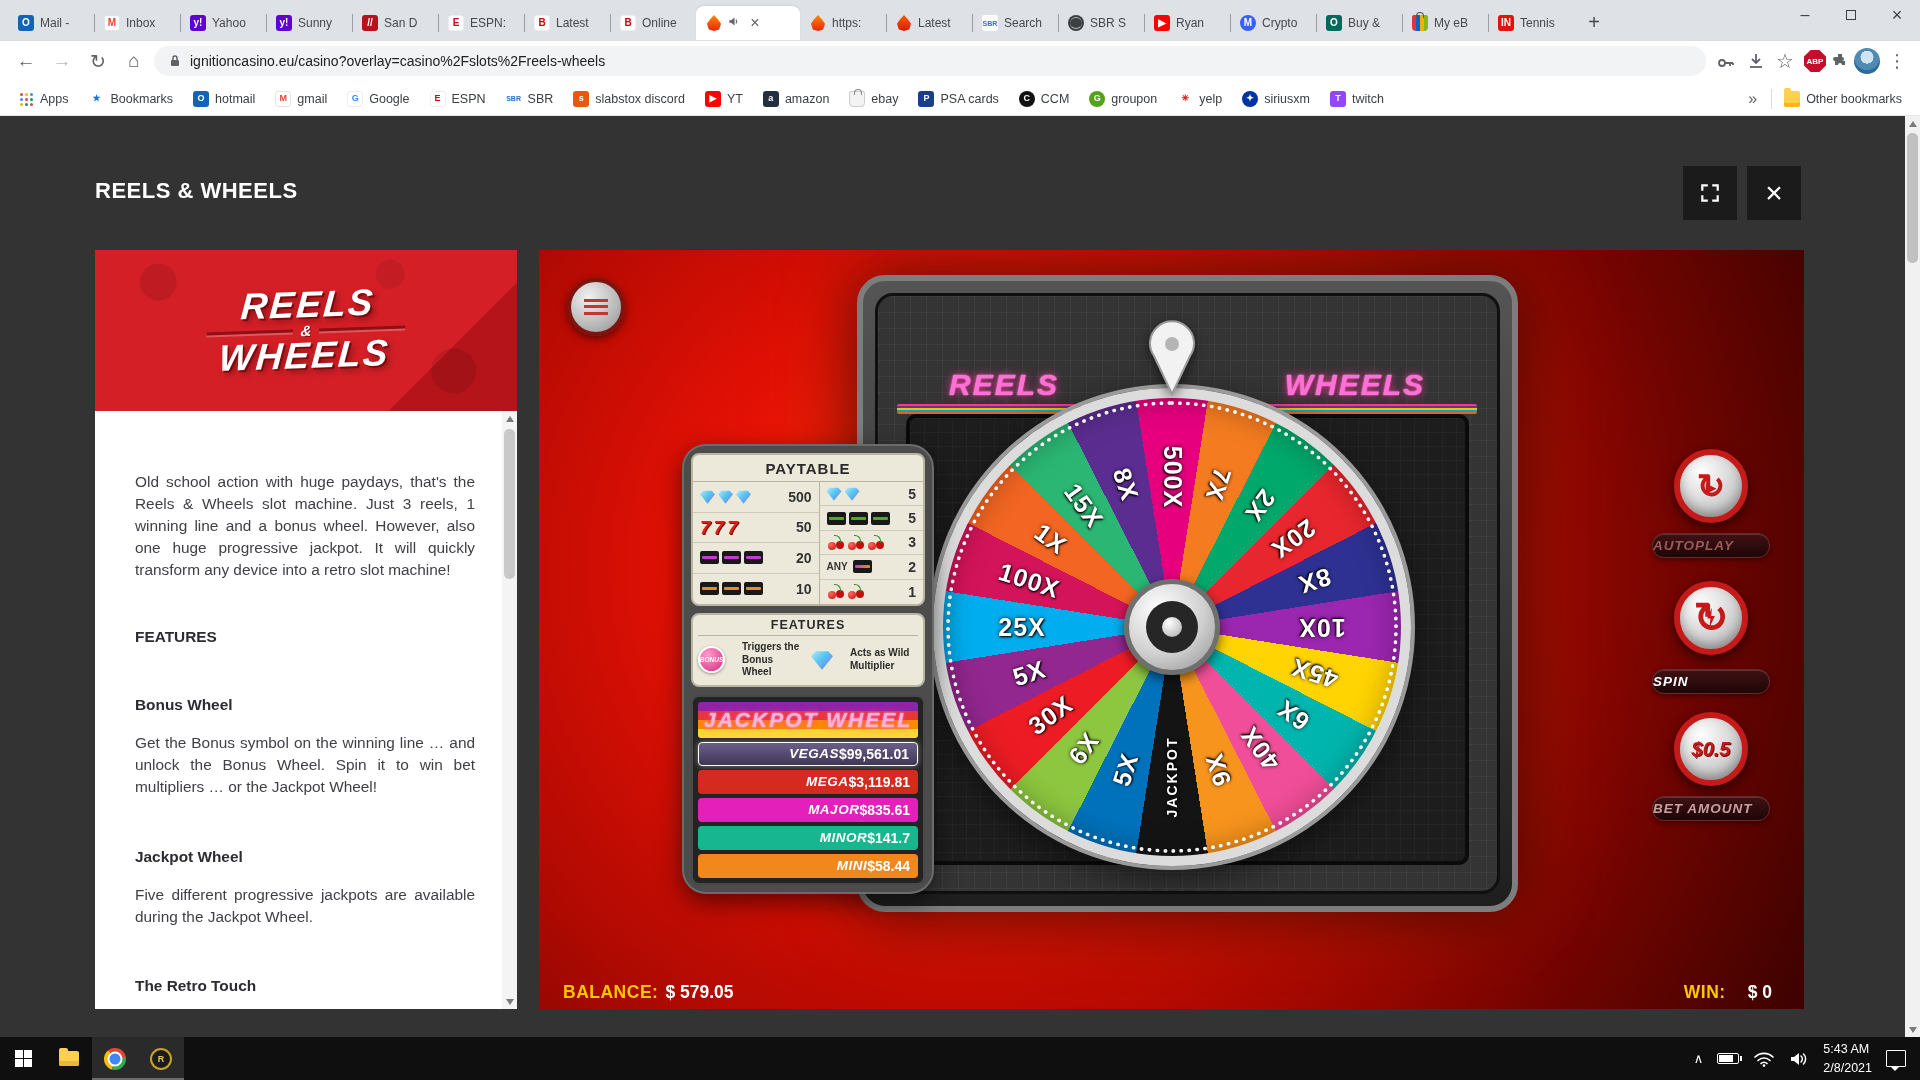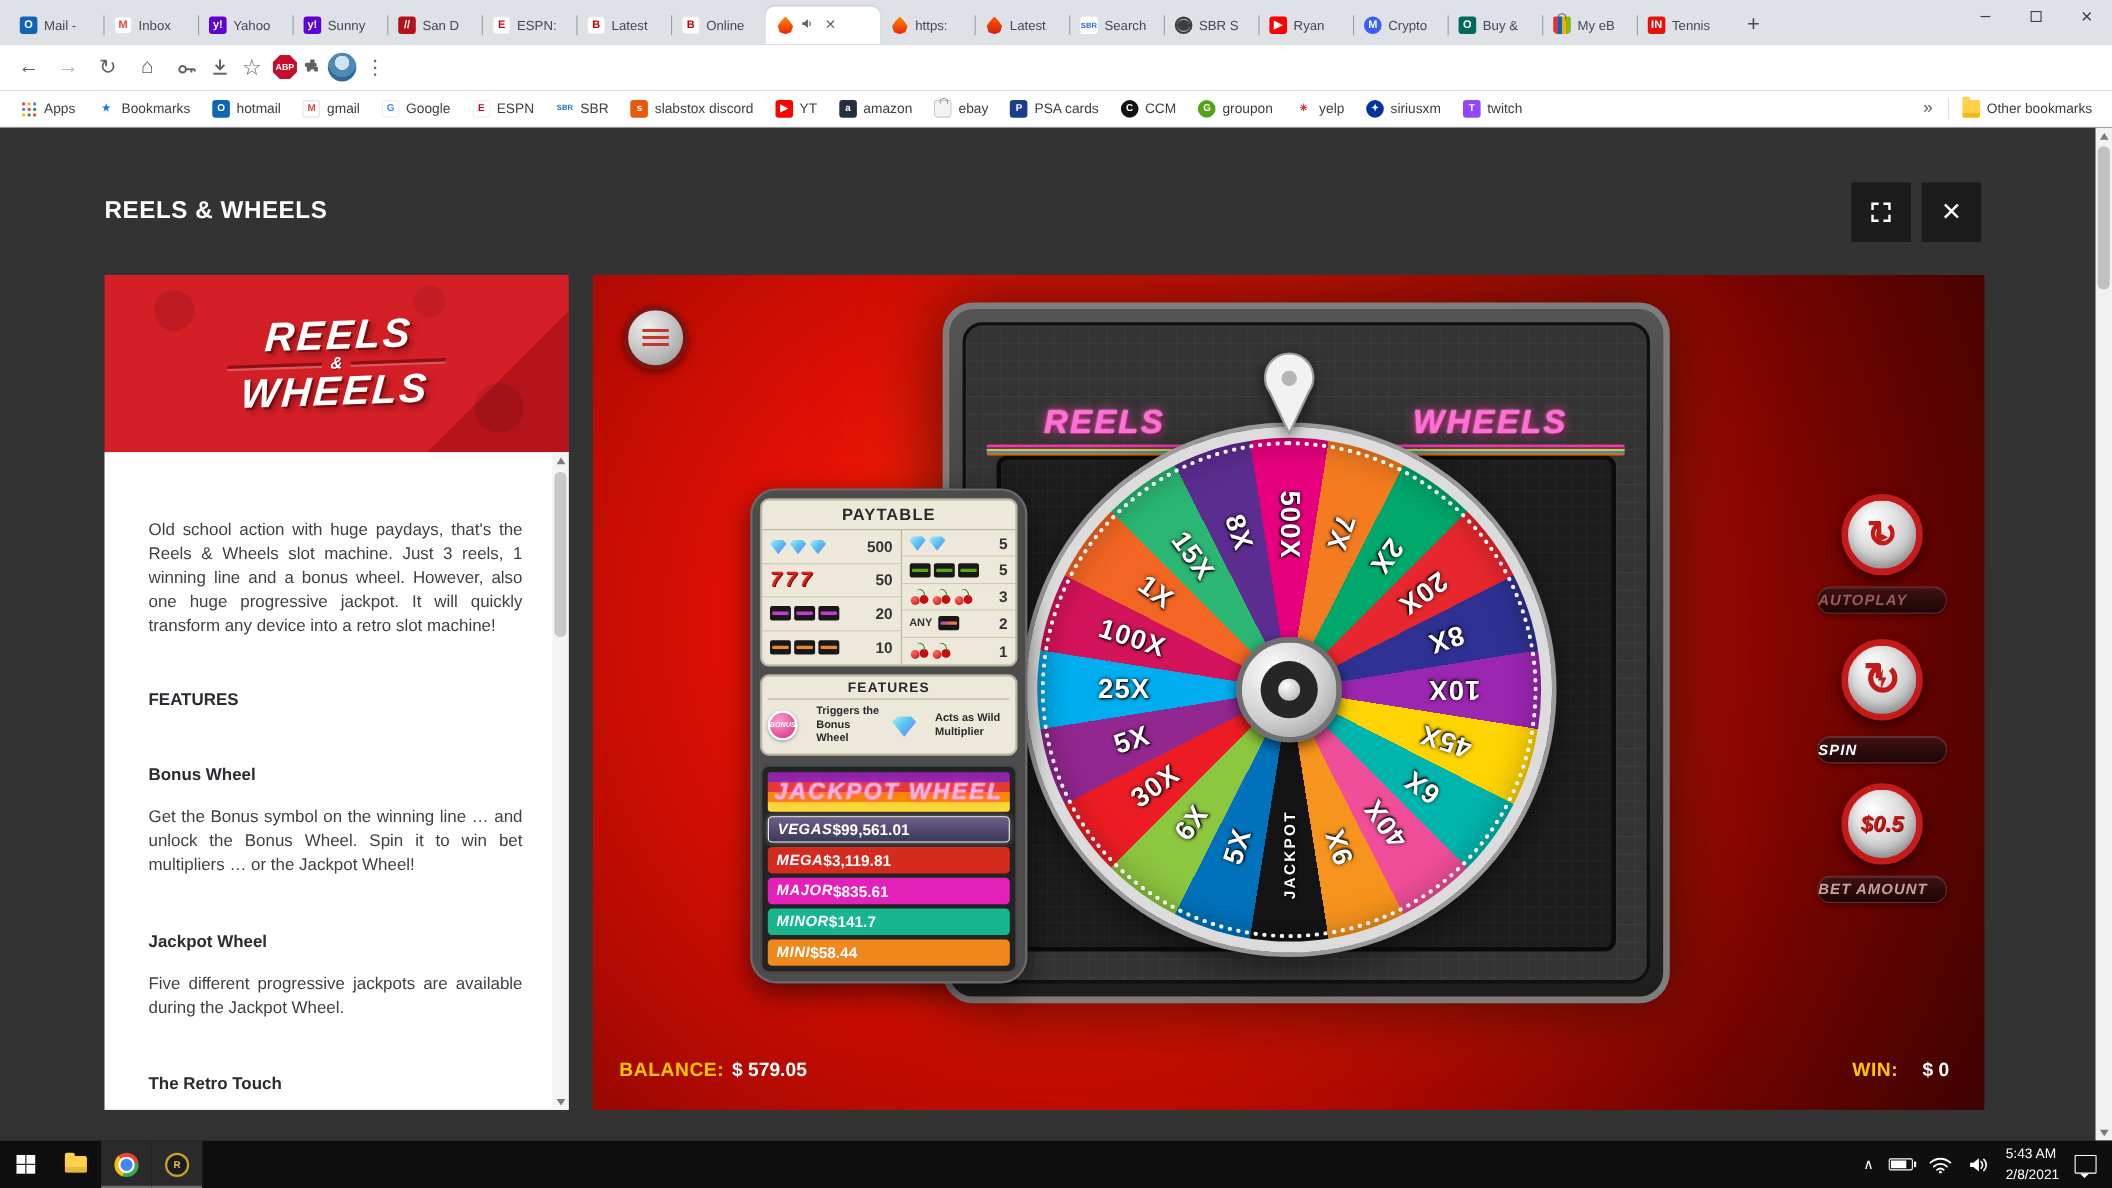--- a/index.html
+++ b/index.html
@@ -156,21 +156,21 @@
   .pt-feat-item { display:flex; align-items:center; gap:17px; width:50%; }
   .pt-feat-text { font-size:10px; font-weight:bold; color:#2a2a2a; line-height:1.25; }
   .bonus-badge { flex:0 0 auto; width:27px; height:27px; border-radius:50%; background:radial-gradient(circle at 35% 30%,#ff9ccf,#d6297c); border:2px solid #fff;
      color:#fff; font-size:6.5px; font-weight:900; font-style:italic; display:flex; align-items:center; justify-content:center; box-shadow:0 1px 3px rgba(0,0,0,.4); }
   .pt-feat-item .pt-diamond { width:22px; height:20px; flex:0 0 auto; }
 
   .pt-jack { margin-top:8px; background:#232323; border-radius:8px; border:2px solid #484848; padding:5px; }
   .jp-head { height:36px; display:flex; align-items:center; justify-content:center; border-radius:3px;
      background:linear-gradient(#8e24aa 0 25%,#e53935 25% 50%,#fb8c00 50% 75%,#fdd835 75% 100%); }
   .jp-head-text { font-size:21px; font-weight:900; font-style:italic; letter-spacing:2px; color:#ffb1dd; text-shadow:0 0 8px #ff2fa0, 0 0 2px #fff; }
-  .jp-row { display:flex; align-items:center; justify-content:flex-start; height:24px; margin-top:4px; border-radius:4px; padding:0 8px;
+  .jp-row { display:flex; align-items:center; justify-content:flex-end; height:24px; margin-top:4px; border-radius:4px; padding:0 8px;
      color:#fff; font-weight:800; font-style:italic; }
   .jp-name { font-size:13.5px; letter-spacing:.5px; }
   .jp-val { font-size:14px; font-style:normal; }
   .jp-row.jp-vegas { border:1.5px solid #fff; box-shadow:0 0 6px rgba(255,255,255,.4); }
 
   
   .gbtn { position:absolute; left:1135px; width:74px; height:74px; border-radius:50%;
      background:radial-gradient(circle at 35% 28%, #ffffff, #d2d2d2 55%, #a5a5a5); border:6px solid #c41a1a;
      box-shadow:0 5px 12px rgba(0,0,0,.55), inset 0 -5px 10px rgba(0,0,0,.25); cursor:pointer; display:flex; align-items:center; justify-content:center; }
   .gbtn-label { position:absolute; left:1113px; width:118px; text-align:left; background:linear-gradient(#401114,#1d0607); border:1px solid #6b2a2a;
@@ -180,21 +180,21 @@
   .btn-spin { top:331px; } .lbl-spin { top:419px; color:#fff; }
   .btn-bet { top:462px; } .lbl-bet { top:546px; color:#c9a0a0; }
   .gbtn .gi { color:#c41a1a; font-weight:900; }
   .gi-auto { font-size:34px; line-height:1; position:relative; }
   .gi-auto .play { position:absolute; left:50%; top:52%; transform:translate(-50%,-50%); font-size:13px; }
   .gi-spin { font-size:42px; line-height:1; position:relative; }
   .gi-spin .bolt { position:absolute; left:50%; top:50%; transform:translate(-50%,-52%); width:12px; height:20px; background:#c41a1a;
      clip-path:polygon(58% 0,18% 55%,45% 55%,38% 100%,82% 42%,52% 42%); }
   .gi-bet { font-size:20px; font-style:italic; text-shadow:1px 1px 0 #7a0c08; }
 
-  .hud { position:absolute; left:0; right:0; top:712px; height:30px; }
+  .hud { position:absolute; left:0; right:0; top:732px; height:30px; }
   .hud-label { color:#ffc600; font-weight:800; font-size:17.5px; letter-spacing:.5px; }
   .hud-value { color:#fff; font-weight:800; font-size:17.5px; }
   .hud-balance { position:absolute; left:24px; top:0; display:flex; gap:7px; }
   .hud-win { position:absolute; right:32px; top:0; display:flex; gap:22px; }
 
   
   .taskbar { position:absolute; left:0; top:1037px; width:1920px; height:43px; background:#0f0f0f; display:flex; align-items:center; }
   .tb-app { width:46px; height:43px; display:flex; align-items:center; justify-content:center; cursor:pointer; }
   .tb-app.open { background:#2a2a2a; box-shadow:inset 0 -2px 0 #6b6b6b; }
   .start-grid { width:17px; height:17px; display:grid; grid-template-columns:8px 8px; grid-template-rows:8px 8px; gap:1px; }
@@ -305,20 +305,27 @@
         </div>
       <div class="winbtn winbtn-close">×</div>
     </div>
   </div>
 
   <div class="toolbar">
     <div class="navbtn">←</div>
     <div class="navbtn disabled">→</div>
     <div class="navbtn">↻</div>
     <div class="navbtn">⌂</div>
+    <div class="omnibox">
+      <svg width="14" height="14" viewBox="0 0 14 14">
+          <rect x="3" y="6" width="8" height="6" rx="1" fill="#5f6368"></rect>
+          <path d="M5 6V4a2 2 0 0 1 4 0v2" stroke="#5f6368" fill="none" stroke-width="1.5"></path>
+        </svg>
+      <span class="url">ignitioncasino.eu/casino?overlay=casino%2Fslots%2Freels-wheels</span>
+    </div>
     <div class="tool-icons">
       <svg width="20" height="20" viewBox="0 0 20 20">
           <circle cx="6" cy="12" r="3" fill="none" stroke="#5f6368" stroke-width="1.8"></circle>
           <path d="M9 12h8M14 12v3M17 12v2" stroke="#5f6368" stroke-width="1.8" fill="none"></path>
         </svg>
       <svg width="20" height="20" viewBox="0 0 20 20">
           <path d="M10 3v8M6 8l4 4 4-4" stroke="#5f6368" stroke-width="1.8" fill="none"></path>
           <path d="M4 16h12" stroke="#5f6368" stroke-width="1.8"></path>
         </svg>
       <span style="font-size:20px;color:#5f6368;">☆</span>

